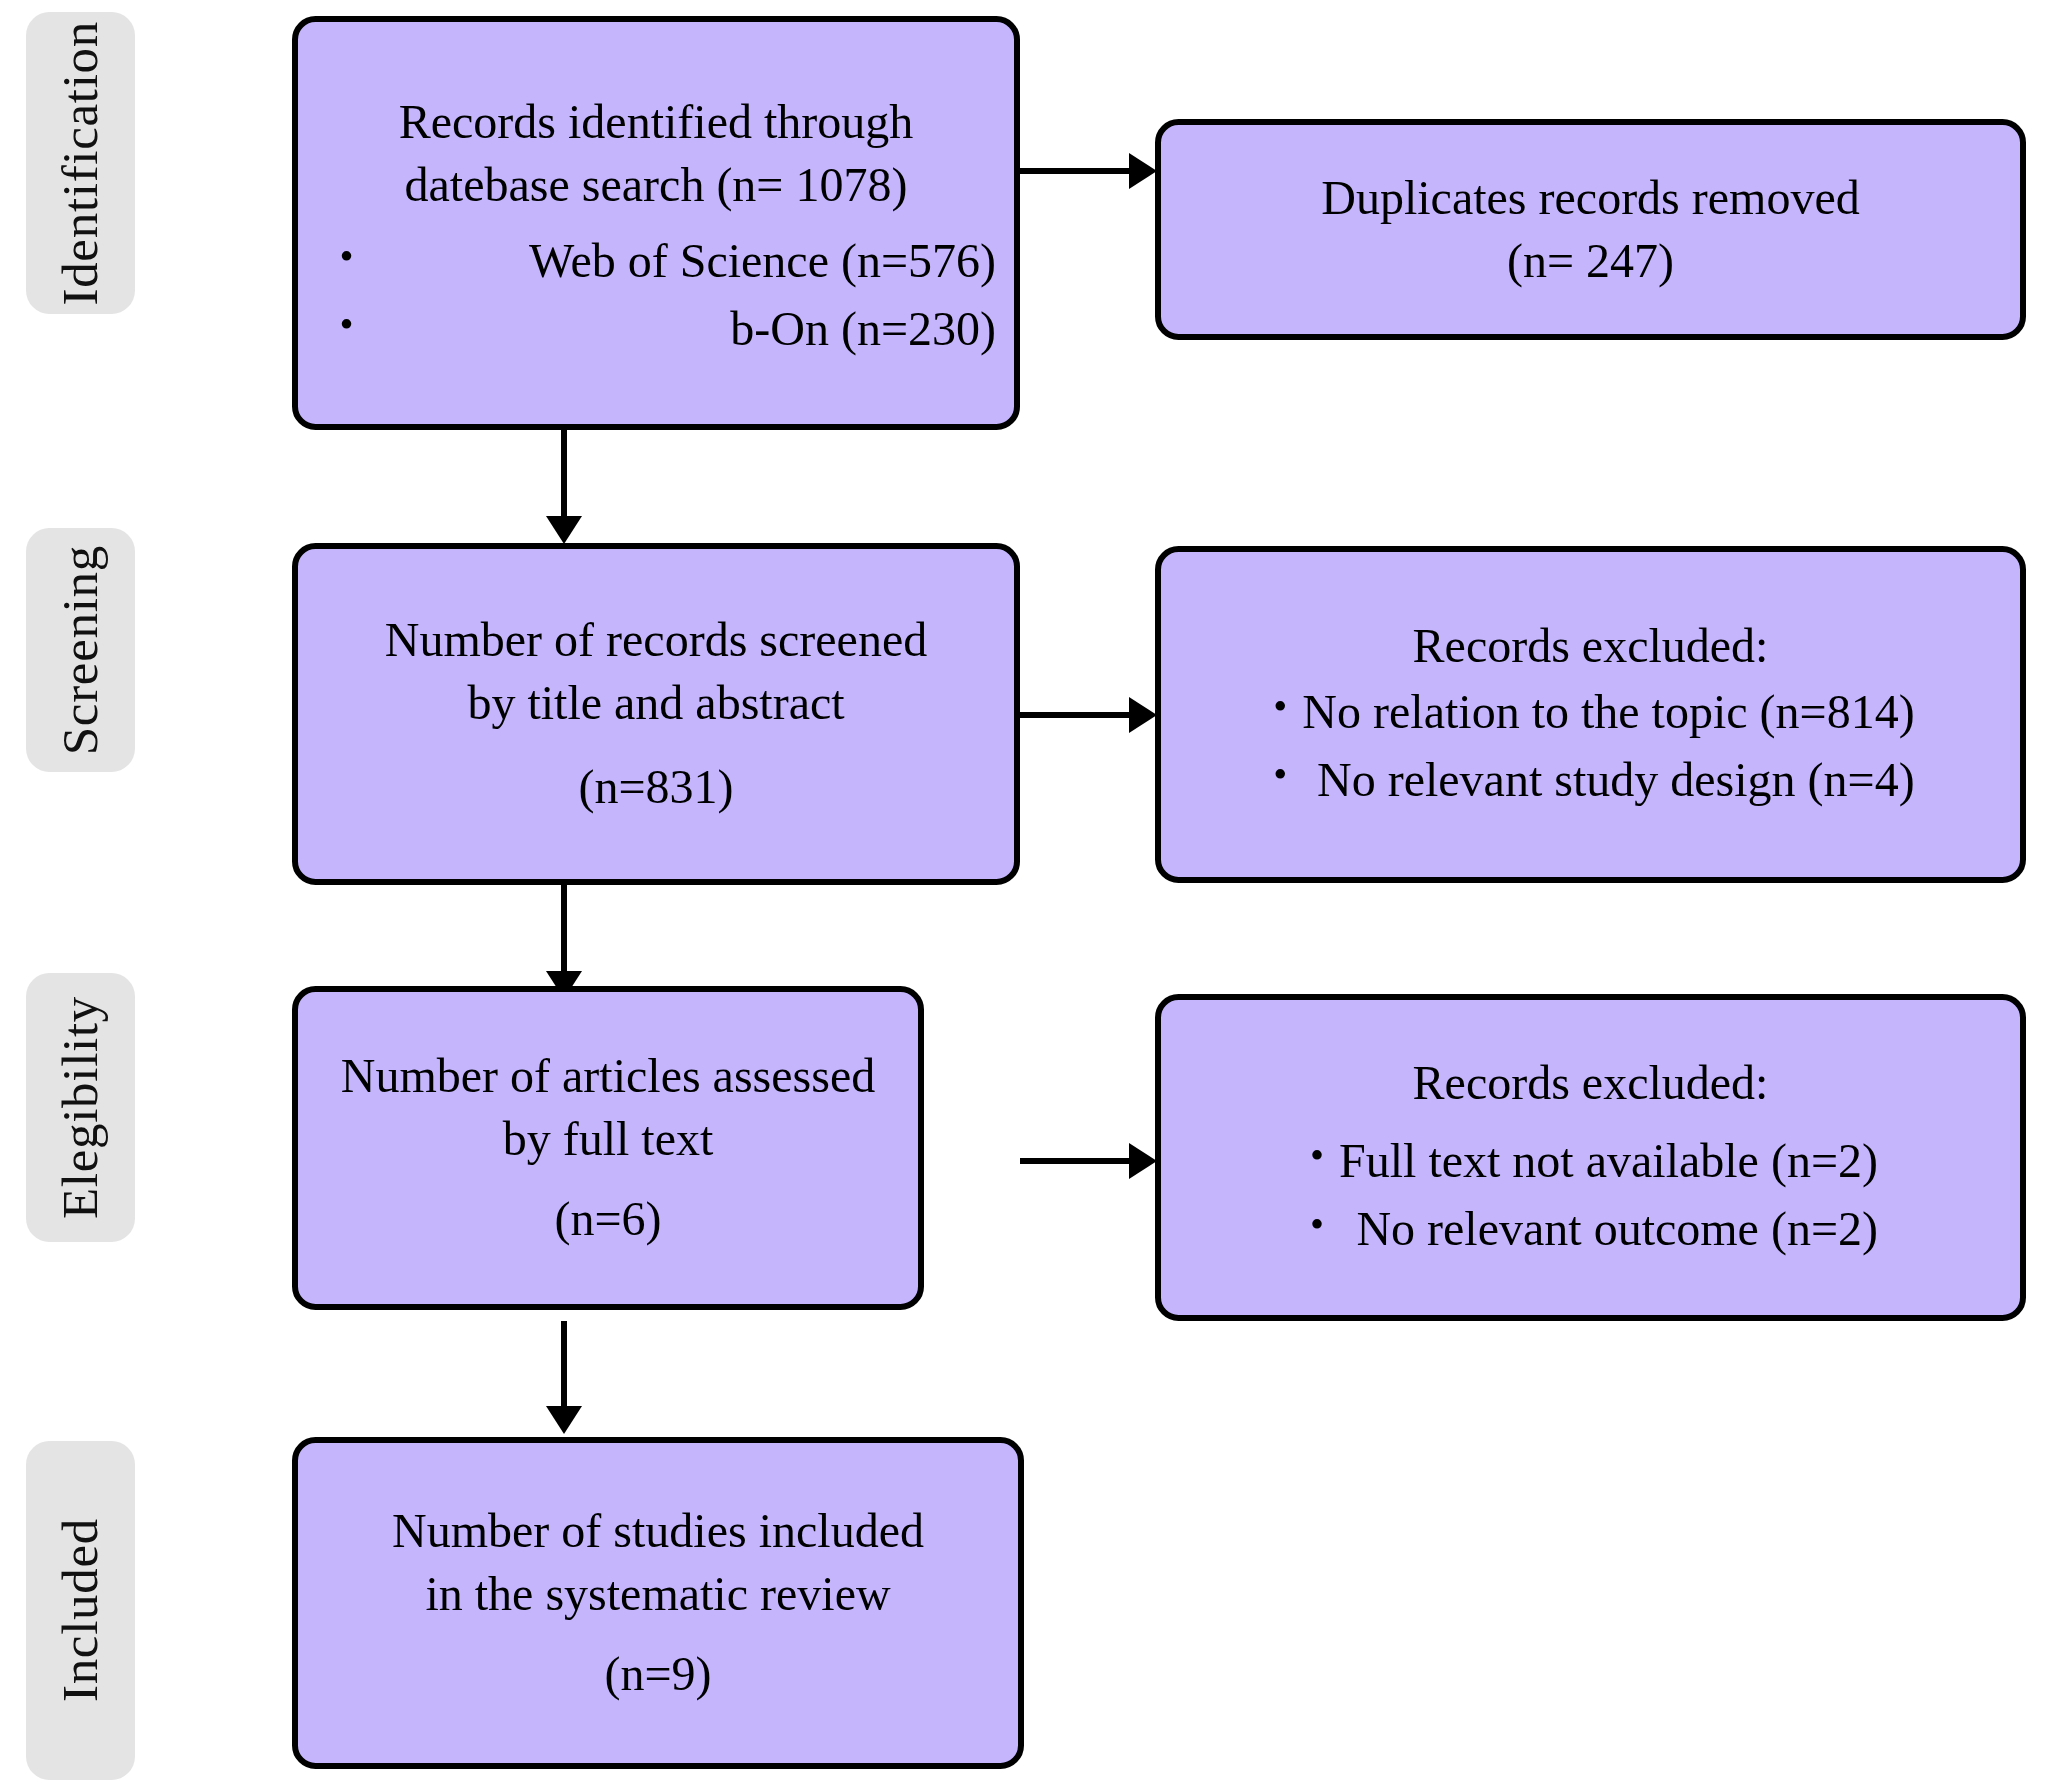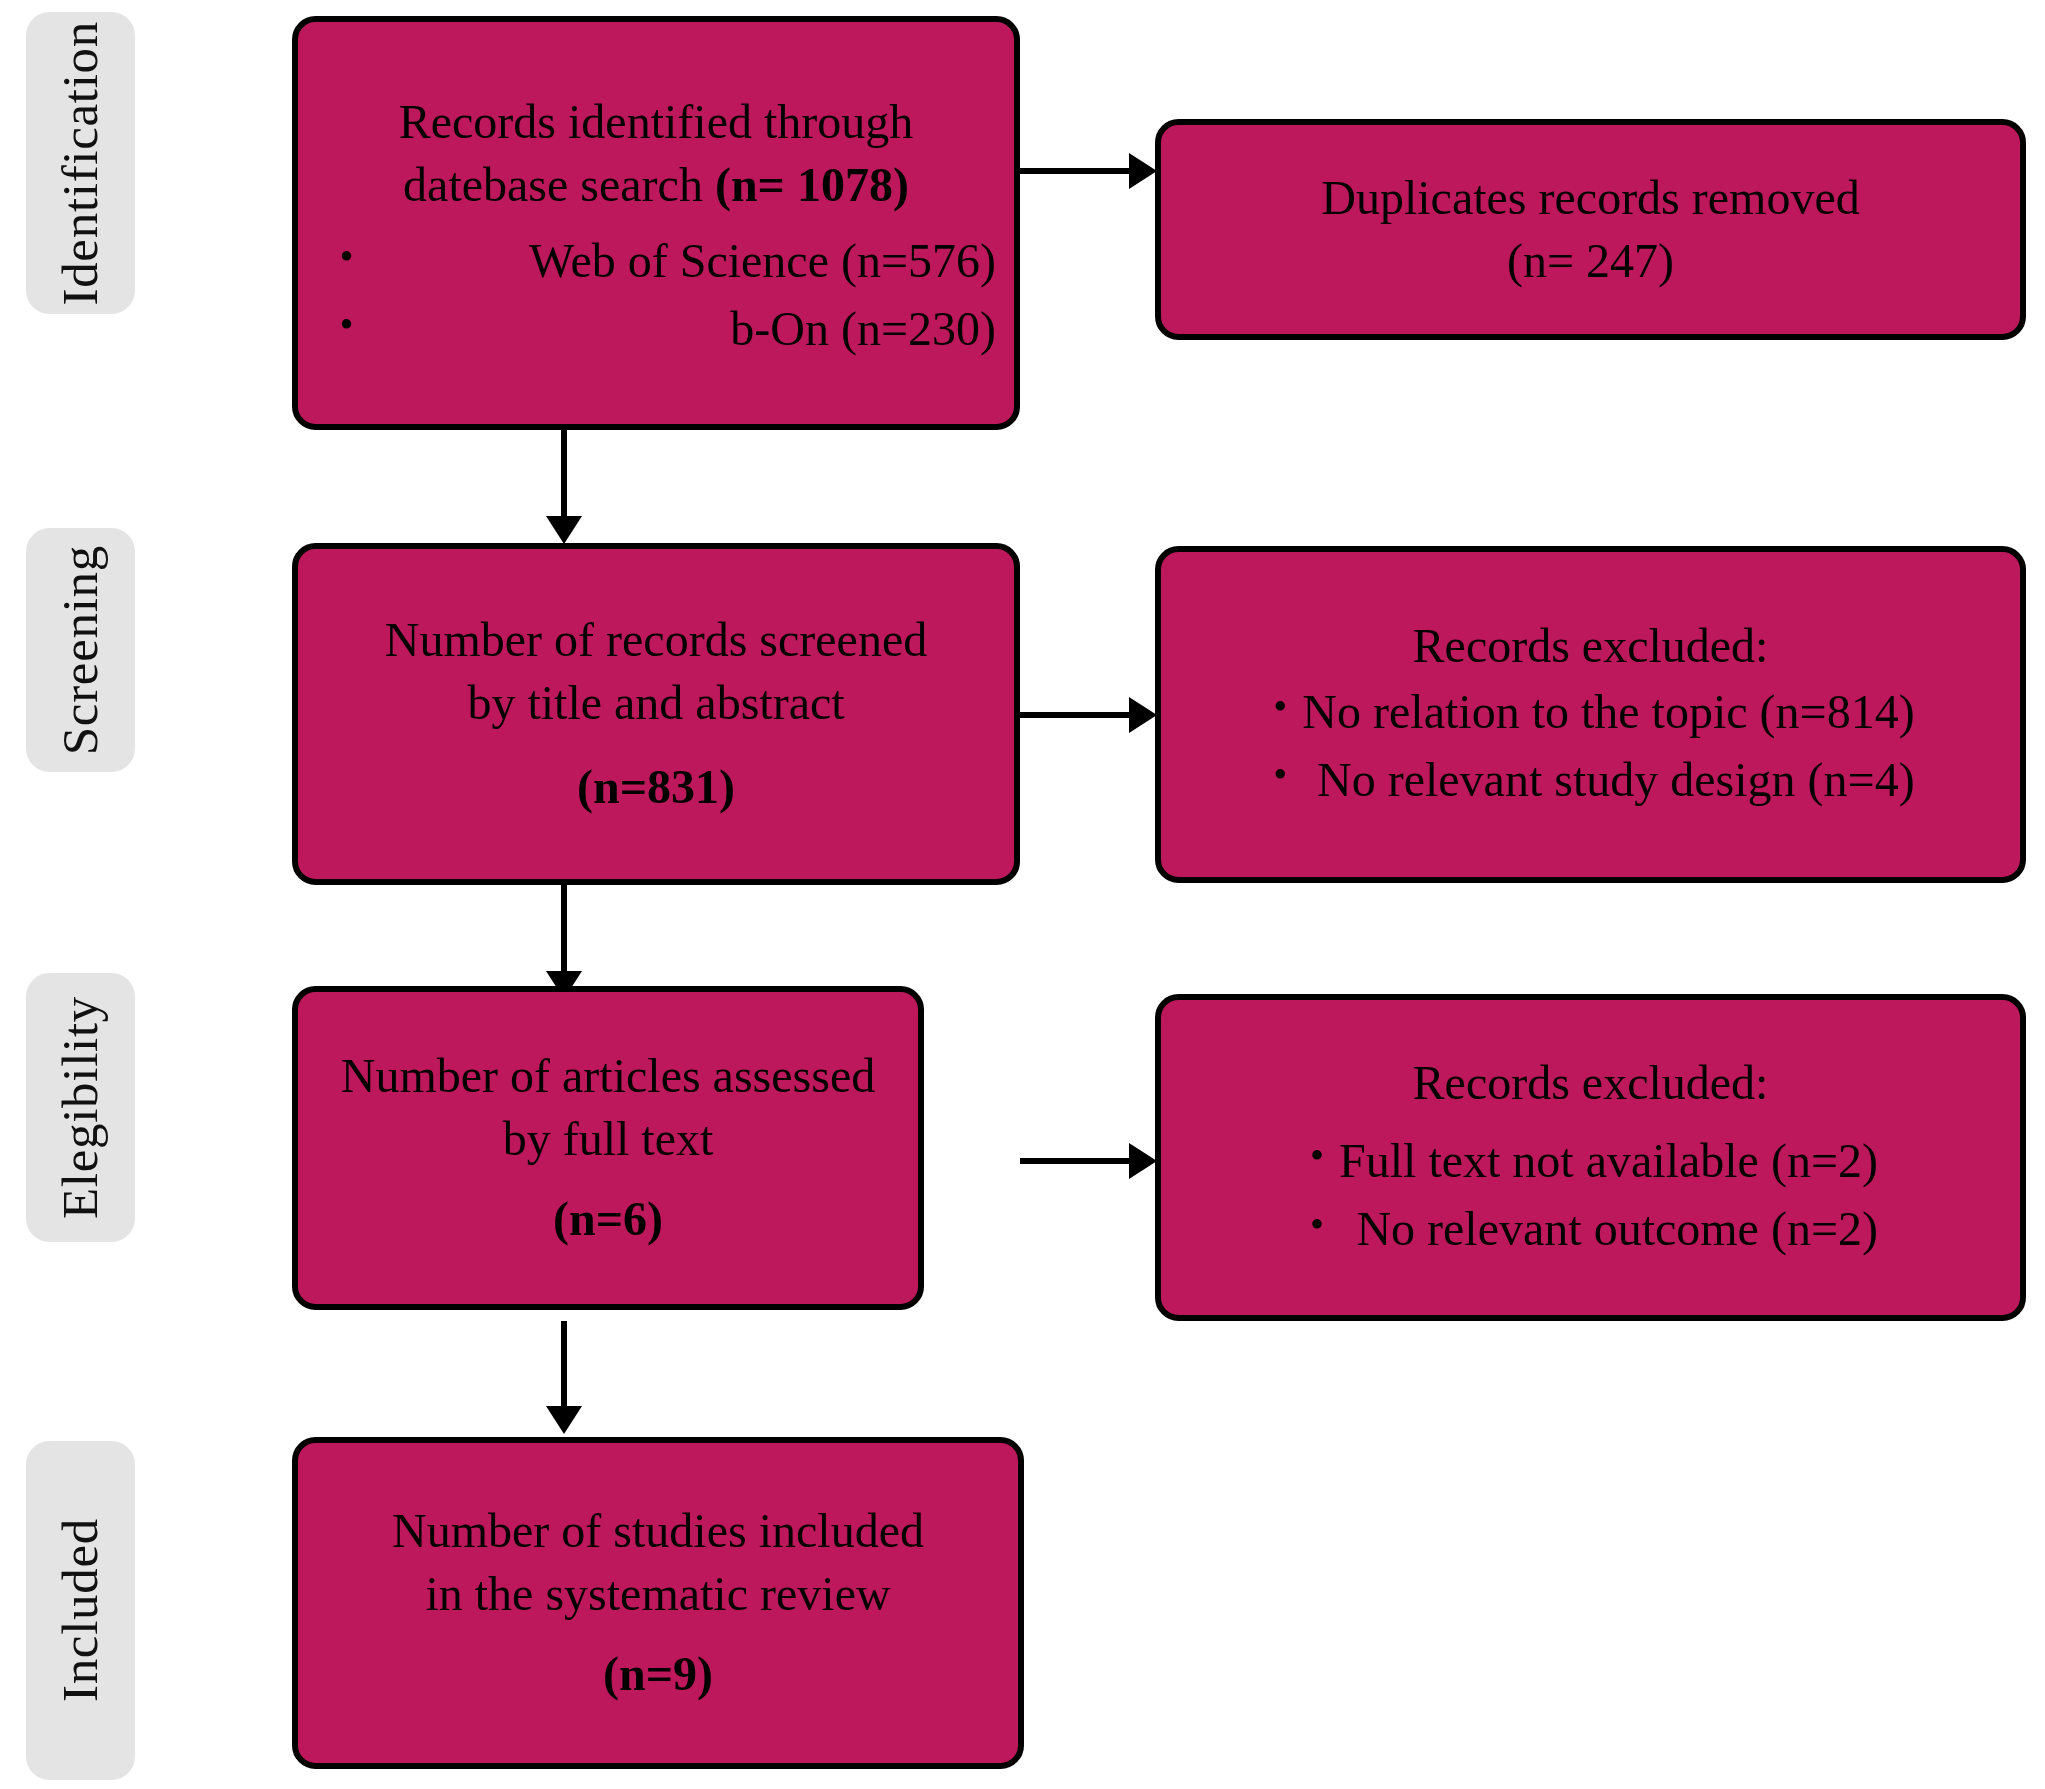--- a/index.html
+++ b/index.html
@@ -30,37 +30,37 @@
     font-size:51px;
     line-height:1;
     letter-spacing:0.7px;
     white-space:nowrap;
     color:#111111;
   }
 
   
   .box{
     position:absolute;
-    background:#be185d;
+    background:#c4b5fd;
     border:6.2px solid #000000;
     border-radius:23.5px;
     box-sizing:border-box;
     display:flex;
     flex-direction:column;
     align-items:center;
     justify-content:center;
     padding:9.7px 18px;
   }
   .box .line{
     font-size:48px;
     line-height:1.30;
     text-align:center;
     white-space:nowrap;
   }
-  .box .bold{font-weight:bold;}
+  .box .bold{font-weight:normal;}
 
   .bullets{
     margin:0;
     padding:0;
     list-style:none;
     align-self:stretch;
   }
   .bullets li{
     font-size:48px;
     line-height:1.42;

